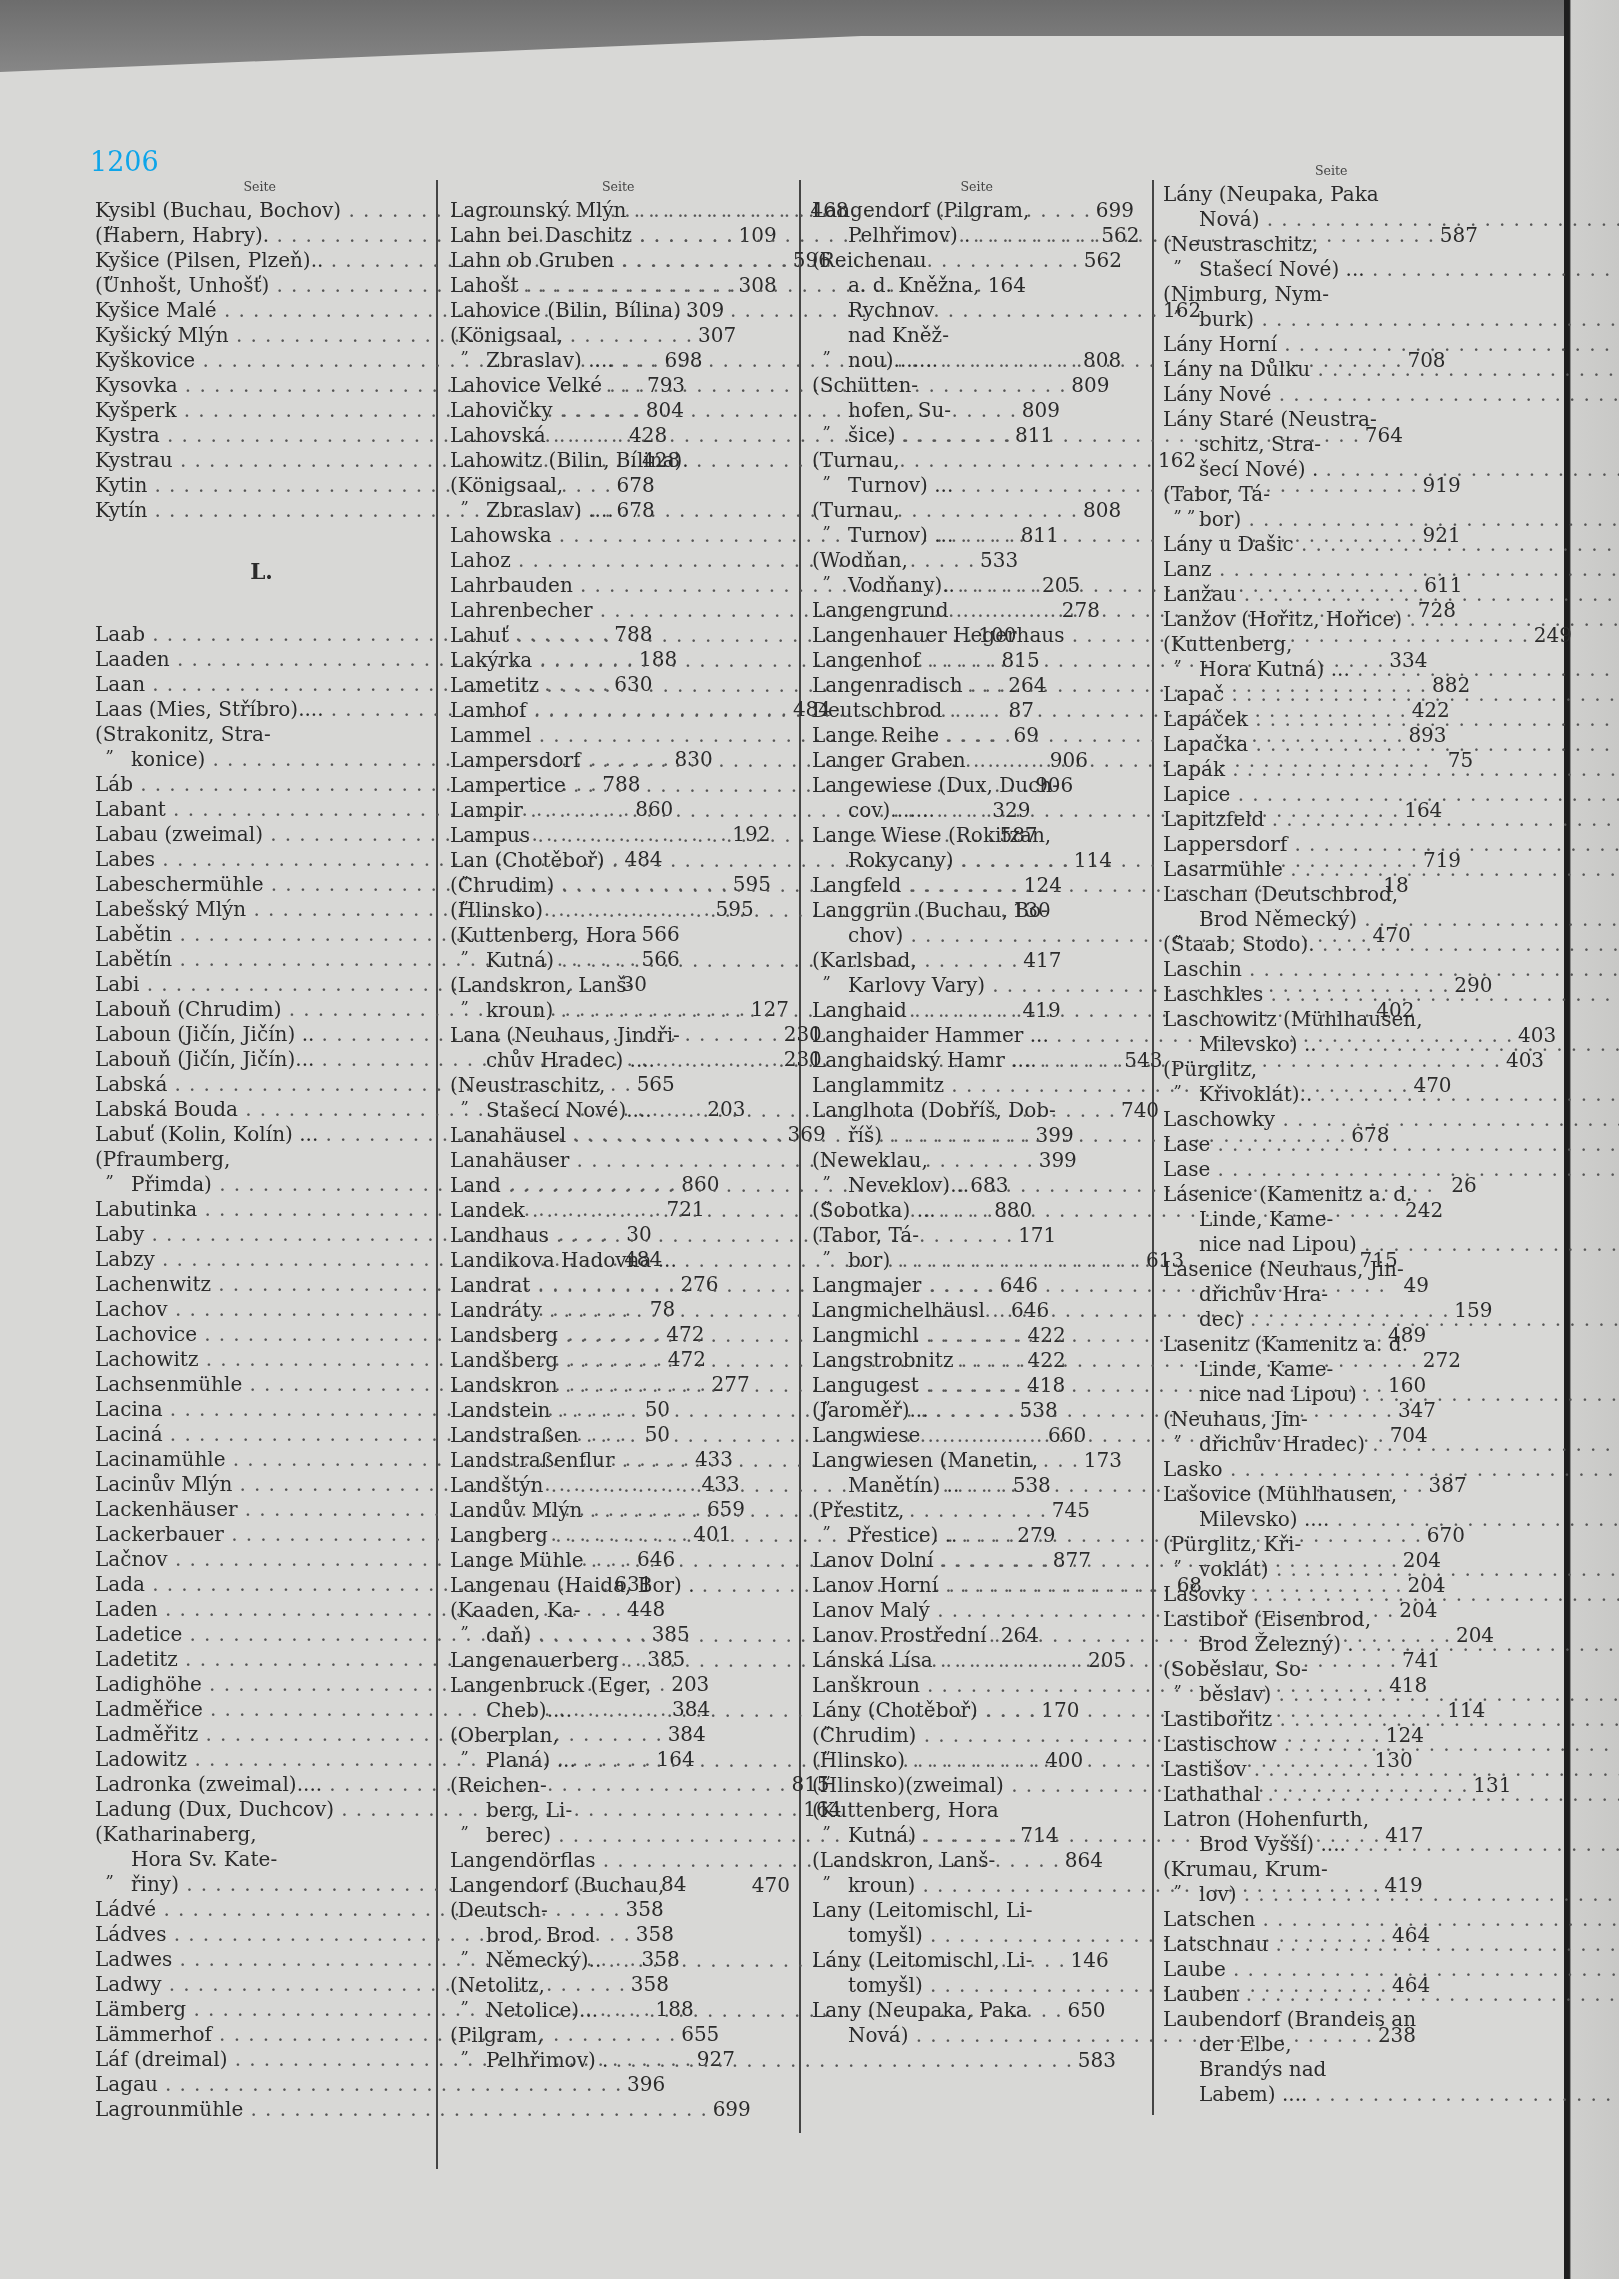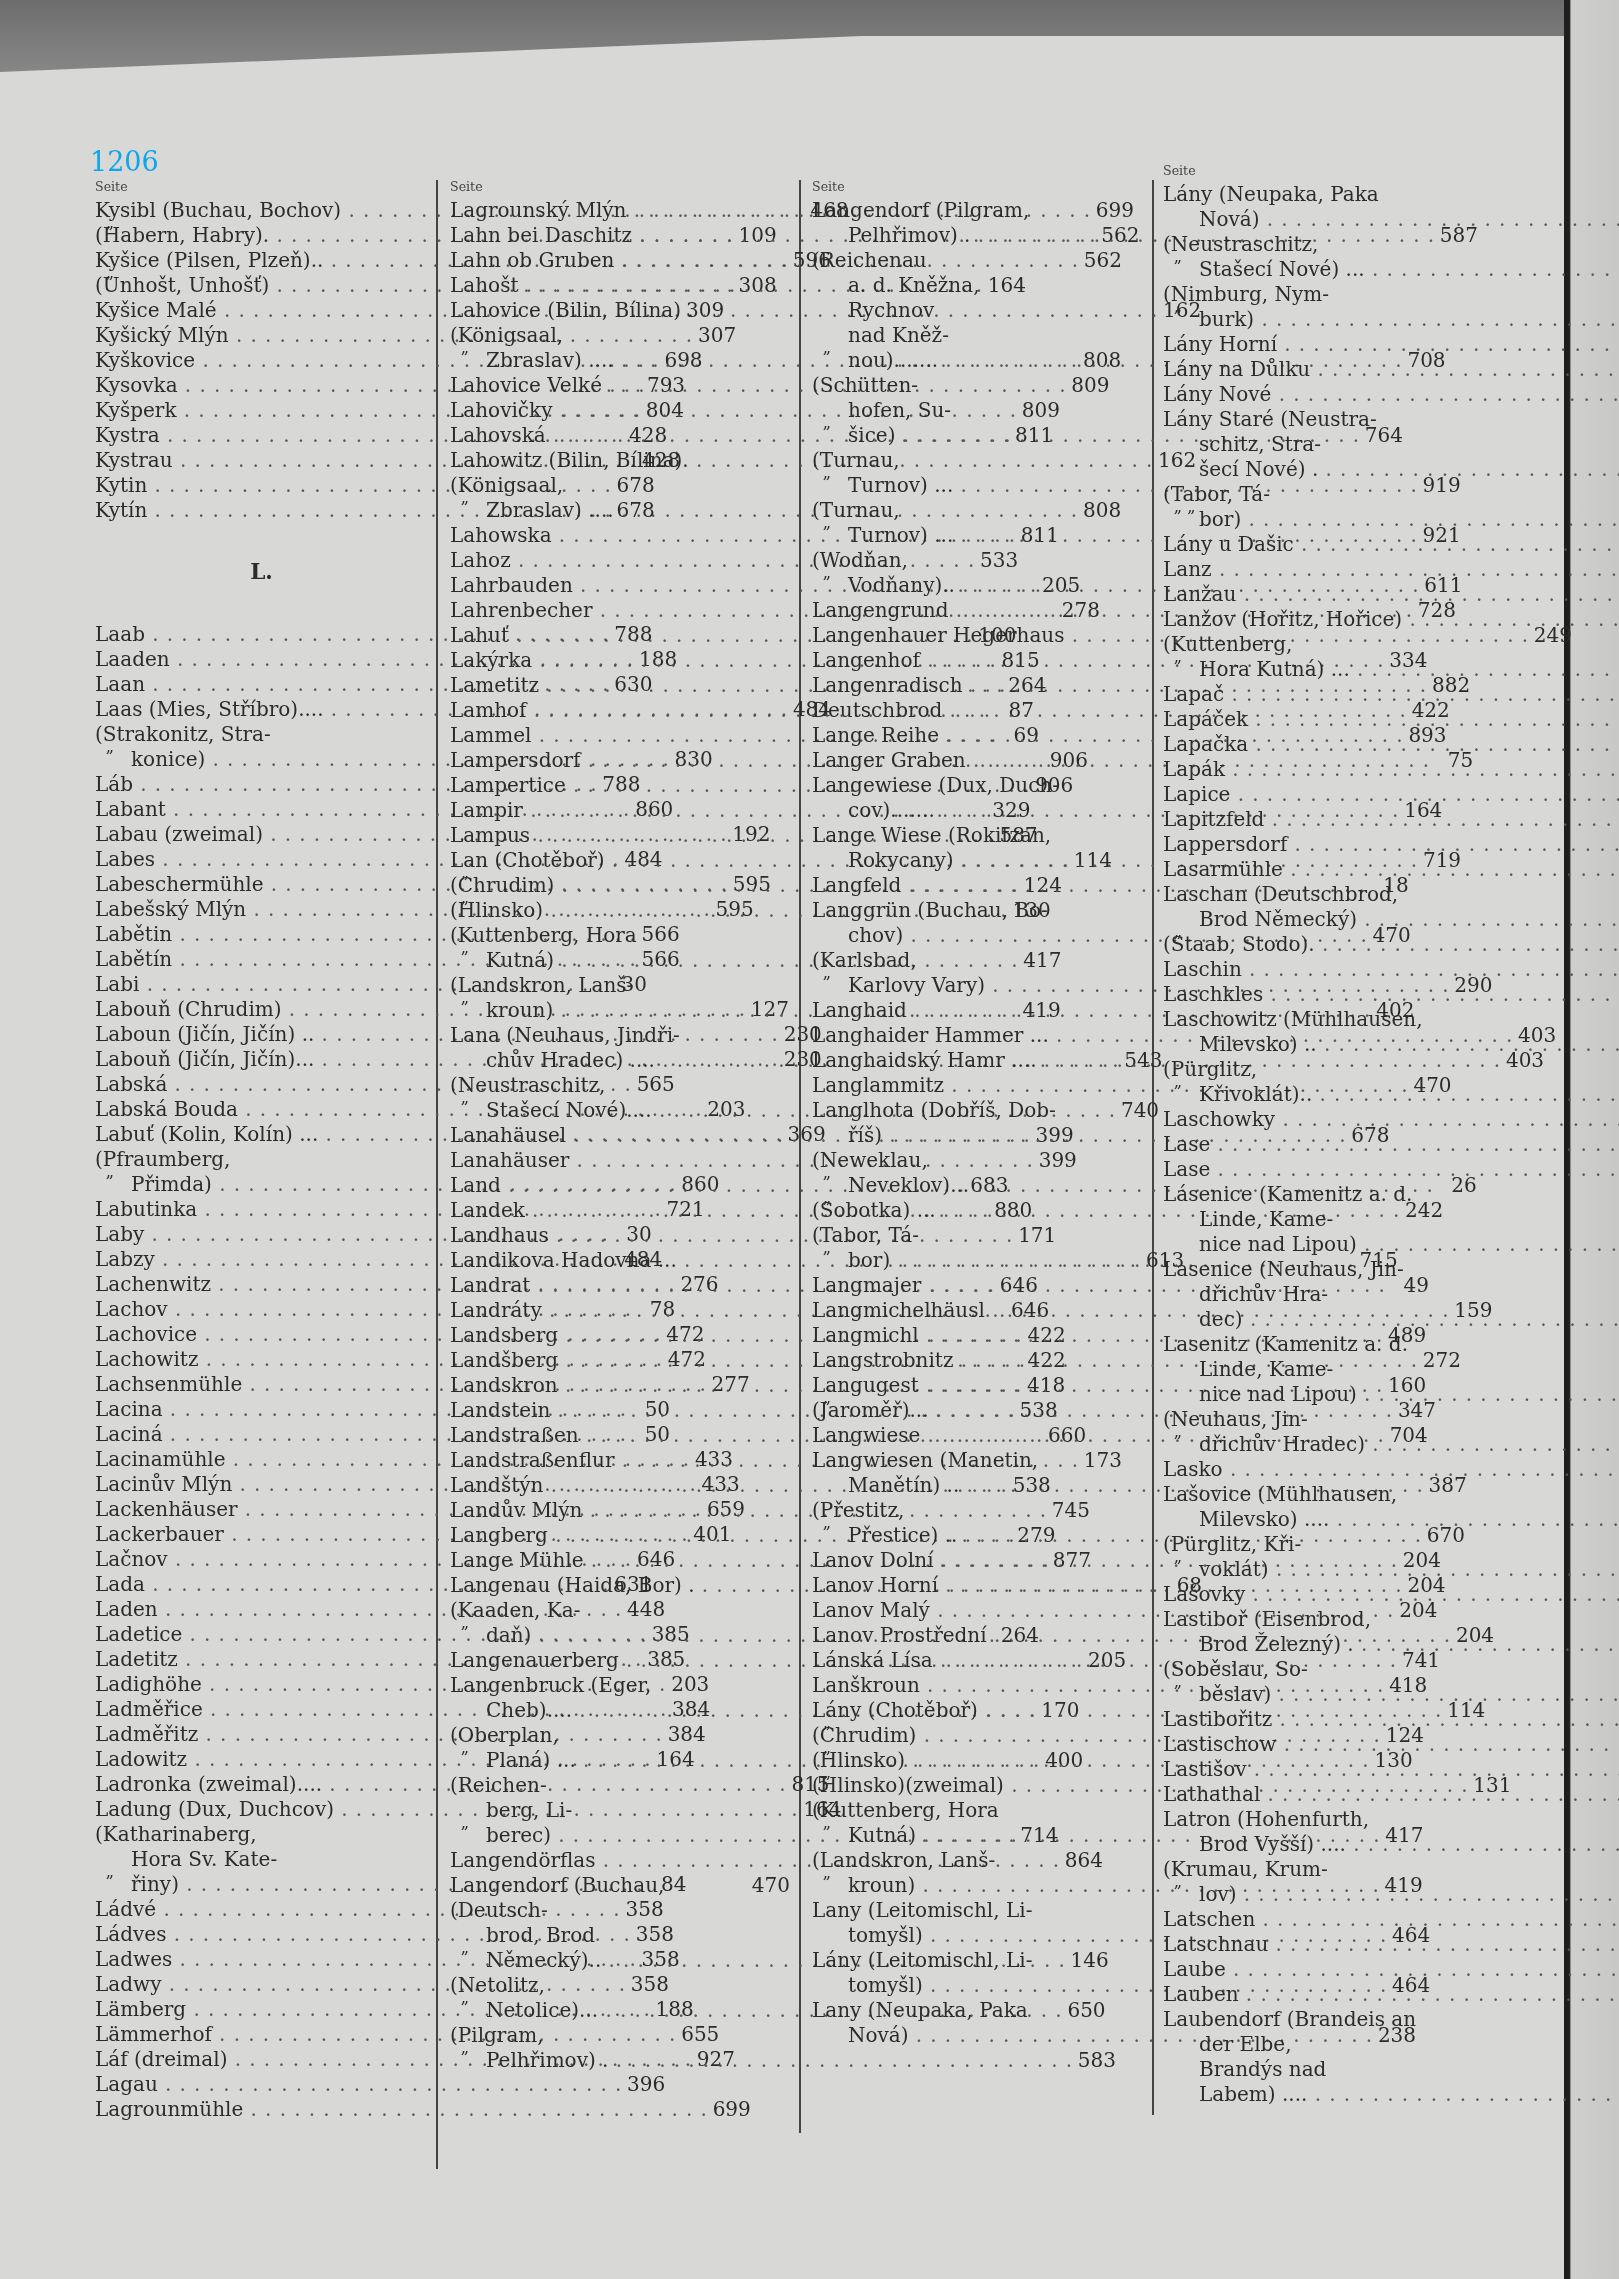--- a/index.html
+++ b/index.html
@@ -23,21 +23,21 @@
     background: linear-gradient(90deg, #1e1e1e 0, #1e1e1e 5.4px, #cfcfcd 7.2px, #c8c8c6 100%);
   }
   .page-number {
     position: absolute; left: 90px; top: 146px; font-size: 27px; color: #0ea5e9;
   }
   .column {
     position: absolute; top: 180px;
     font-size: 20px; line-height: 25px;
   }
   .column .seite {
-    text-align: left; font-size: 12.6px; line-height: 14.4px; color: #444; padding-right: 3.6px;
+    text-align: center; font-size: 12.6px; line-height: 14.4px; color: #444; padding-right: 3.6px;
     margin-bottom: 3.6px;
   }
   .col-rule {
     position: absolute; top: 180px; width: 1.8px; background: #444;
   }
   .entry { display: flex; align-items: flex-end; }
   .entry .text { flex: 1; position: relative; }
   .entry .page-ref { width: 43px; text-align: right; flex: none; }
   .entry .line { display: block; white-space: nowrap; overflow: hidden; }
   .entry .line.lead::after {

